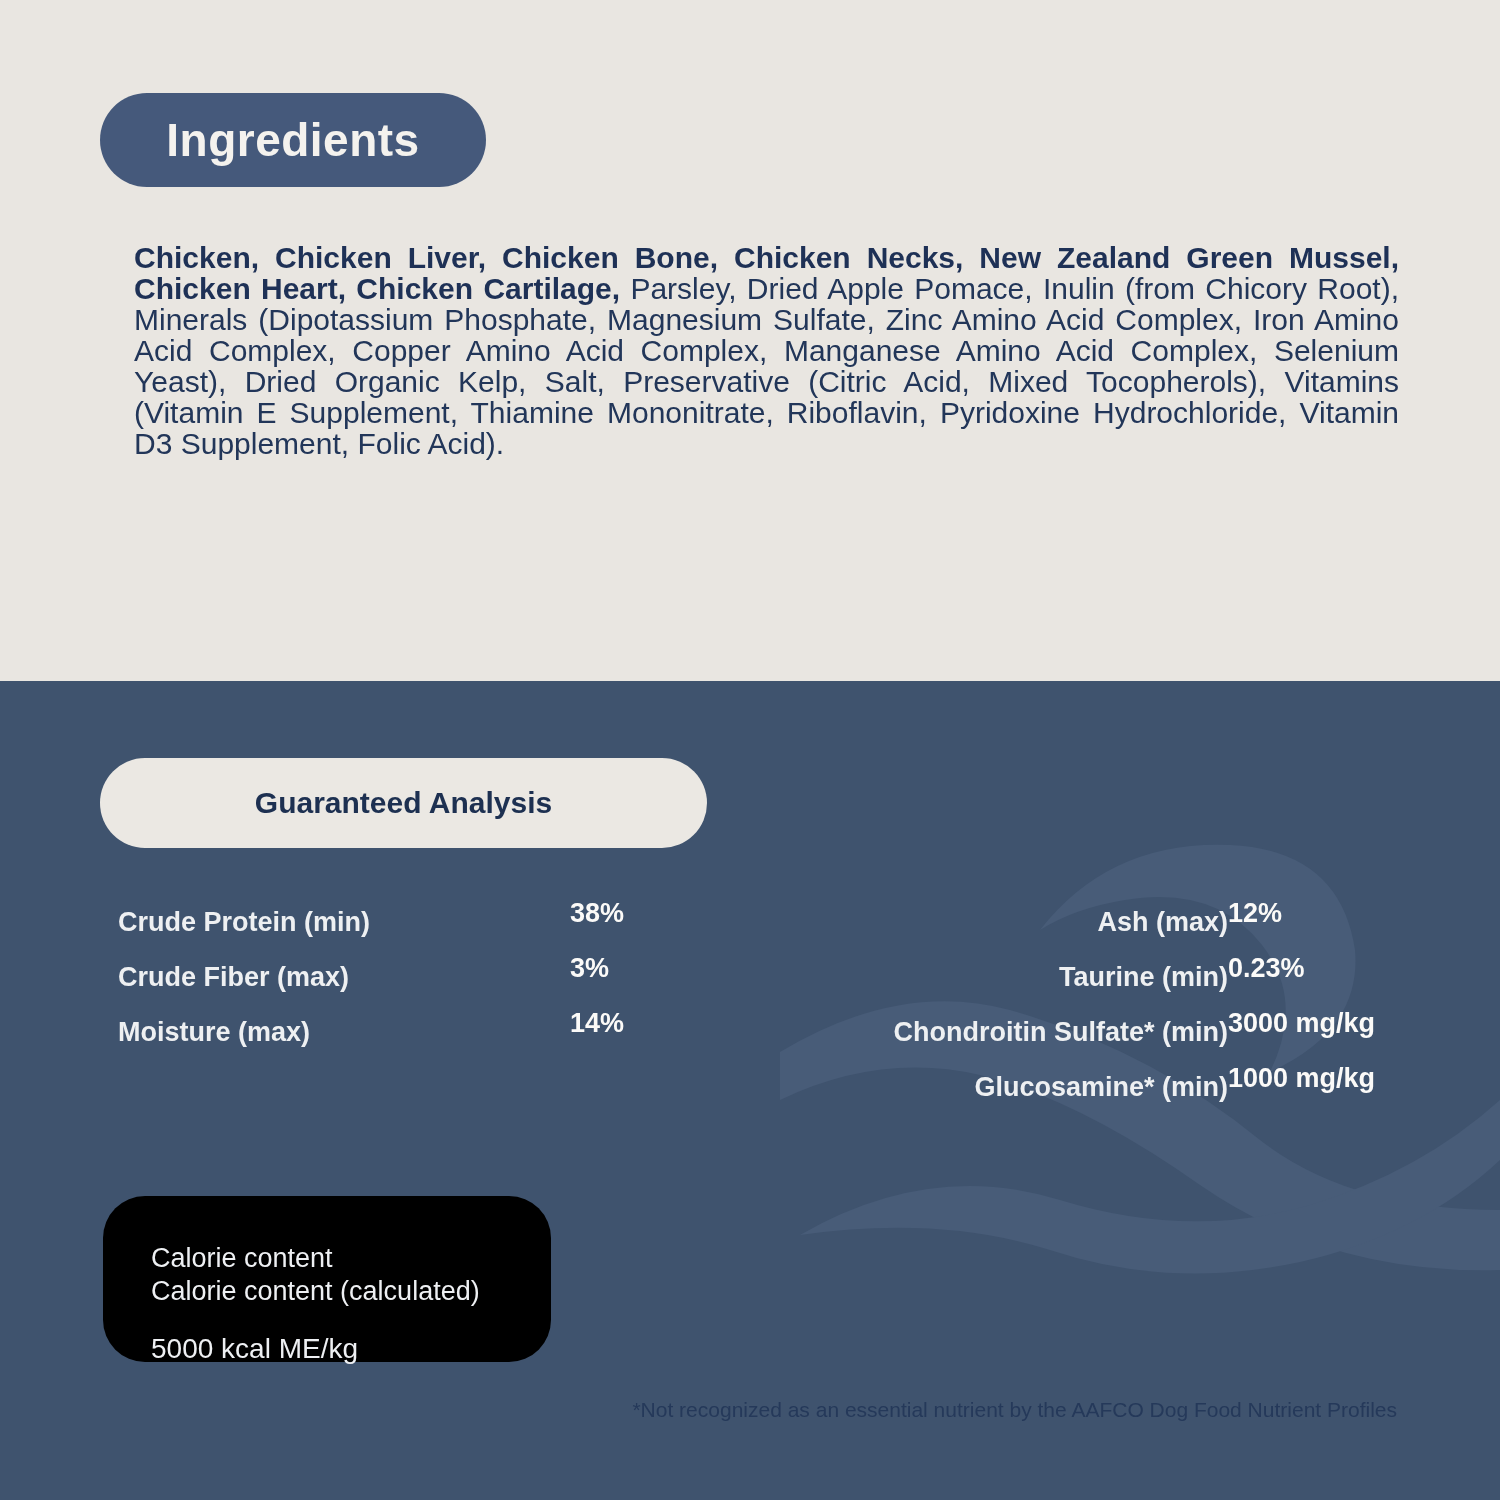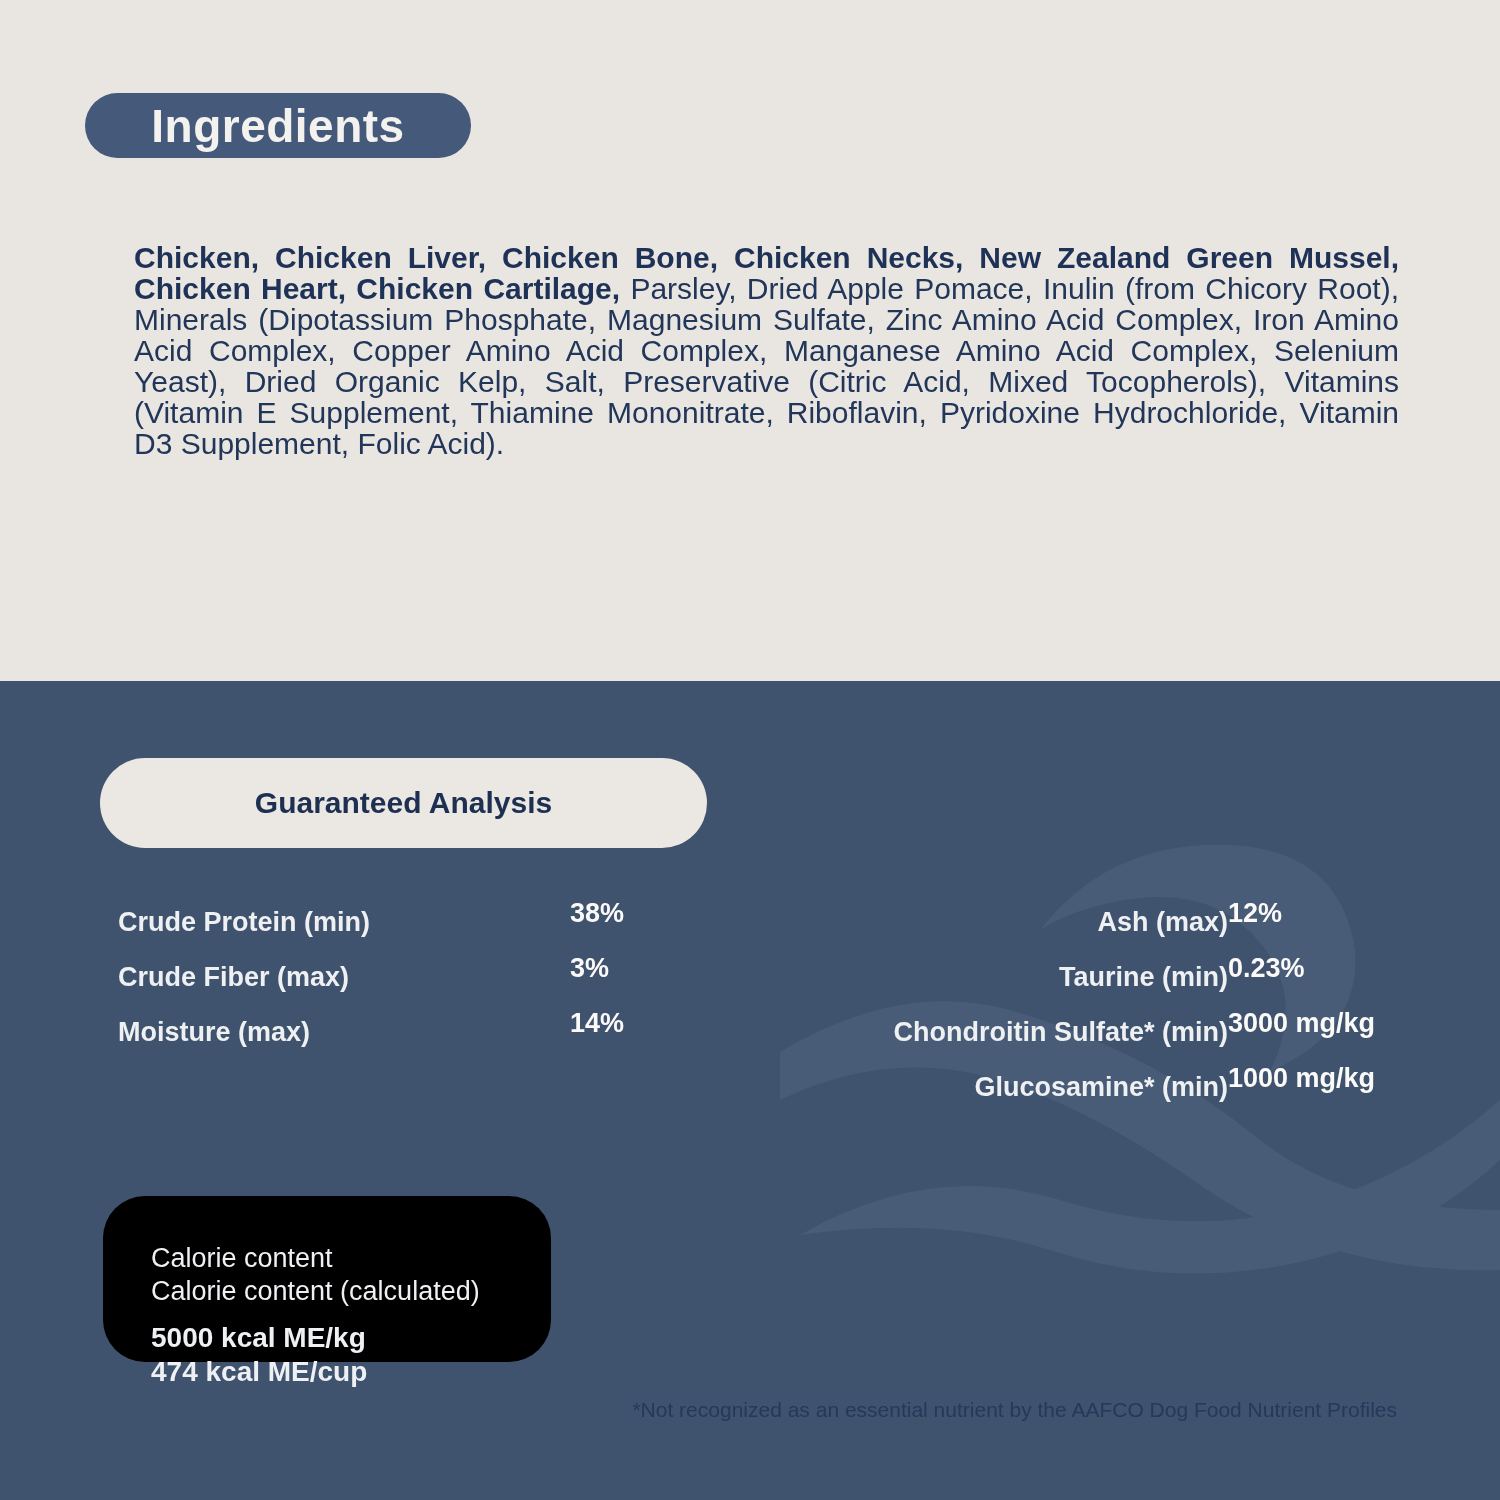--- a/index.html
+++ b/index.html
@@ -2,21 +2,21 @@
 <html><head>
 <meta charset="utf-8">
 <style>
   html,body{margin:0;padding:0;}
   body{width:1500px;height:1500px;font-family:"Liberation Sans",sans-serif;}
   .page{position:relative;width:1500px;height:1500px;background:#e9e6e1;overflow:hidden;}
 
   
   .pill{position:absolute;display:flex;align-items:center;justify-content:center;
         border-radius:48px;font-weight:bold;}
-  .pill-navy{left:85px;top:93px;width:386px;height:65px;background:#45597b;
+  .pill-navy{left:100px;top:93px;width:386px;height:94px;background:#45597b;
         color:#f4f2ee;font-size:46px;letter-spacing:0.5px;}
   .ing-text{position:absolute;left:118px;top:226px;width:1265px;margin:16px;
         font-size:30px;line-height:31px;color:#223659;text-align:justify;}
   .ing-text strong{font-weight:bold;color:#1e3156;}
 
   
   .analysis{position:absolute;left:0;top:681px;width:1500px;height:819px;
         background:#3f536e;}
   .wave{position:absolute;left:0;top:0;width:1500px;height:819px;pointer-events:none;}
   .pill-cream{left:100px;top:77px;width:607px;height:90px;background:#ebe8e3;
@@ -26,21 +26,21 @@
   .ga-col.right{left:790px;}
   .ga-row{display:flex;align-items:center;height:55px;}
   .ga-label{width:452px;font-size:27px;font-weight:bold;color:#eef0f2;margin-top:18px;}
   .ga-col.right .ga-label{width:438px;text-align:right;}
   .ga-value{font-size:27px;font-weight:bold;color:#fbfaf8;white-space:nowrap;}
 
   .cal-card{position:absolute;left:103px;top:515px;width:448px;height:166px;
         box-sizing:border-box;background:#000000;border-radius:42px;
         padding:46px 20px 4px 48px;color:#eef0f3;}
   .cal-line{font-size:27px;line-height:33px;font-weight:normal;}
-  .cal-values{margin-top:13px;font-weight:bold;}
+  .cal-values{margin-top:24px;}
   .cal-value-line{font-size:28px;line-height:34px;}
 
   .footnote{position:absolute;right:103px;top:717px;font-size:21px;
         color:#25395a;white-space:nowrap;}
 </style>
 </head>
 <body>
 
 <div class="page">
 
@@ -100,20 +100,19 @@
         <span class="ga-label">Glucosamine* (min)</span>
         <span class="ga-value">1000 mg/kg</span>
       </div>
     </div>
 
     <div class="cal-card">
       <div class="cal-line">Calorie content</div>
       <div class="cal-line">Calorie content (calculated)</div>
       <div class="cal-values">
         <div class="cal-value-line">5000 kcal ME/kg</div>
-        <div class="cal-value-line">474 kcal ME/cup</div>
       </div>
     </div>
 
     <div class="footnote">*Not recognized as an essential nutrient by the AAFCO Dog Food Nutrient Profiles</div>
 
   </section>
 </div>
 
 </body></html>

